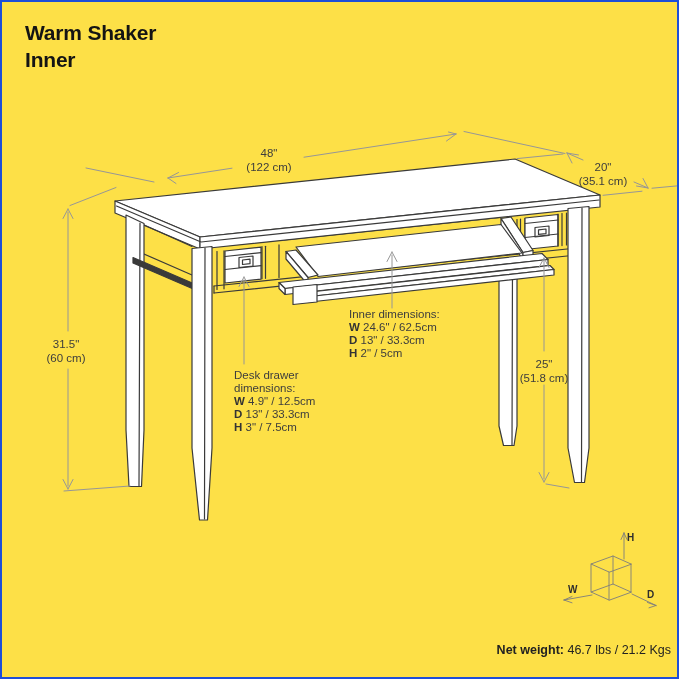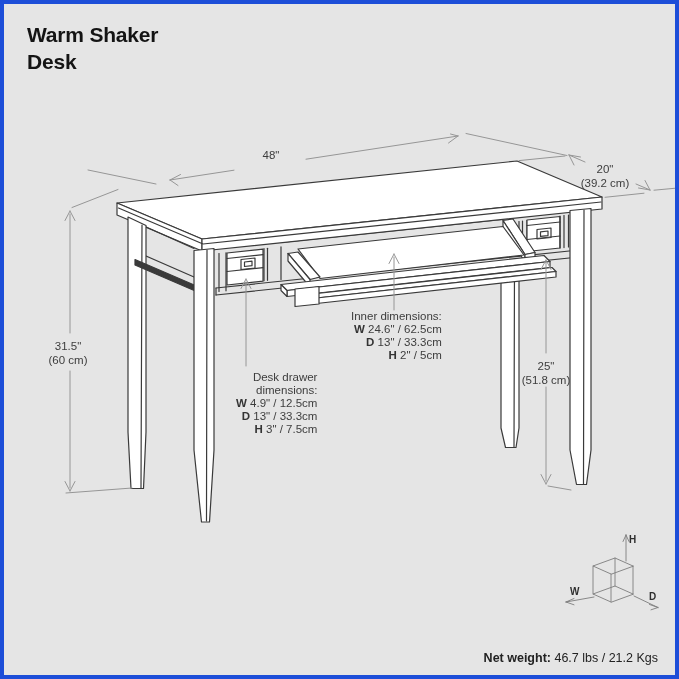--- a/index.html
+++ b/index.html
@@ -1,45 +1,45 @@
 <!DOCTYPE html>
 <html><head>
 <meta charset="utf-8">
 <style>
   html,body{margin:0;padding:0;background:#ffffff;}
   #stage{
     position:relative;
     width:679px;height:679px;
-    background:#e5e5e5;
+    background:#fde047;
     font-family:"Liberation Sans",sans-serif;
     overflow:hidden;
     box-sizing:border-box;
-    border:4px solid #1d4ed8;
+    border:2px solid #1d4ed8;
   }
   #drawing{position:absolute;left:0;top:0;width:679px;height:679px;}
   .title{
     position:absolute;left:23px;top:17px;
     font-size:21px;line-height:27px;font-weight:700;
     color:#141414;letter-spacing:-0.2px;
   }
   .dim-label{
     position:absolute;text-align:center;
     font-size:11.5px;line-height:13.5px;color:#3d3d3d;
   }
   .spec-block{
-    position:absolute;text-align:right;
+    position:absolute;text-align:left;
     font-size:11.5px;line-height:13px;color:#3d3d3d;
   }
   .spec-block b{font-weight:700;color:#343434;}
   .axis-label{
     position:absolute;font-size:10px;font-weight:700;color:#2e2e2e;
   }
   .net-weight{
-    position:absolute;right:17px;top:641px;
-    font-size:12.5px;color:#222222;margin-top:6px;
+    position:absolute;right:6px;top:641px;
+    font-size:12.5px;color:#222222;
   }
   .net-weight b{font-weight:700;}
 </style>
 </head>
 <body>
 
 <div id="stage">
 
   <svg id="drawing" viewBox="0 0 679 679">
 
@@ -192,30 +192,31 @@
       <path d="M622,531 L619,537.5 M622,531 L625,537.5"></path>
       <path d="M590,593 L562,598"></path>
       <path d="M562,598 L570,594.5 M562,598 L570,600.8"></path>
       <path d="M630,592 L654,603.5"></path>
       <path d="M654,603.5 L645.5,600.5 M654,603.5 L647,605.8"></path>
     </g>
   </svg>
 
   <div class="title">
     <div>Warm Shaker</div>
-    <div>Desk</div>
+    <div>Inner</div>
   </div>
 
   <div class="dim-label" style="left:197px;top:145px;width:140px;">
     <div>48"</div>
+    <div>(122 cm)</div>
   </div>
 
   <div class="dim-label" style="left:551px;top:159px;width:100px;">
     <div>20"</div>
-    <div>(39.2 cm)</div>
+    <div>(35.1 cm)</div>
   </div>
 
   <div class="dim-label" style="left:14px;top:336px;width:100px;">
     <div>31.5"</div>
     <div>(60 cm)</div>
   </div>
 
   <div class="dim-label" style="left:492px;top:356px;width:100px;">
     <div>25"</div>
     <div>(51.8 cm)</div>

